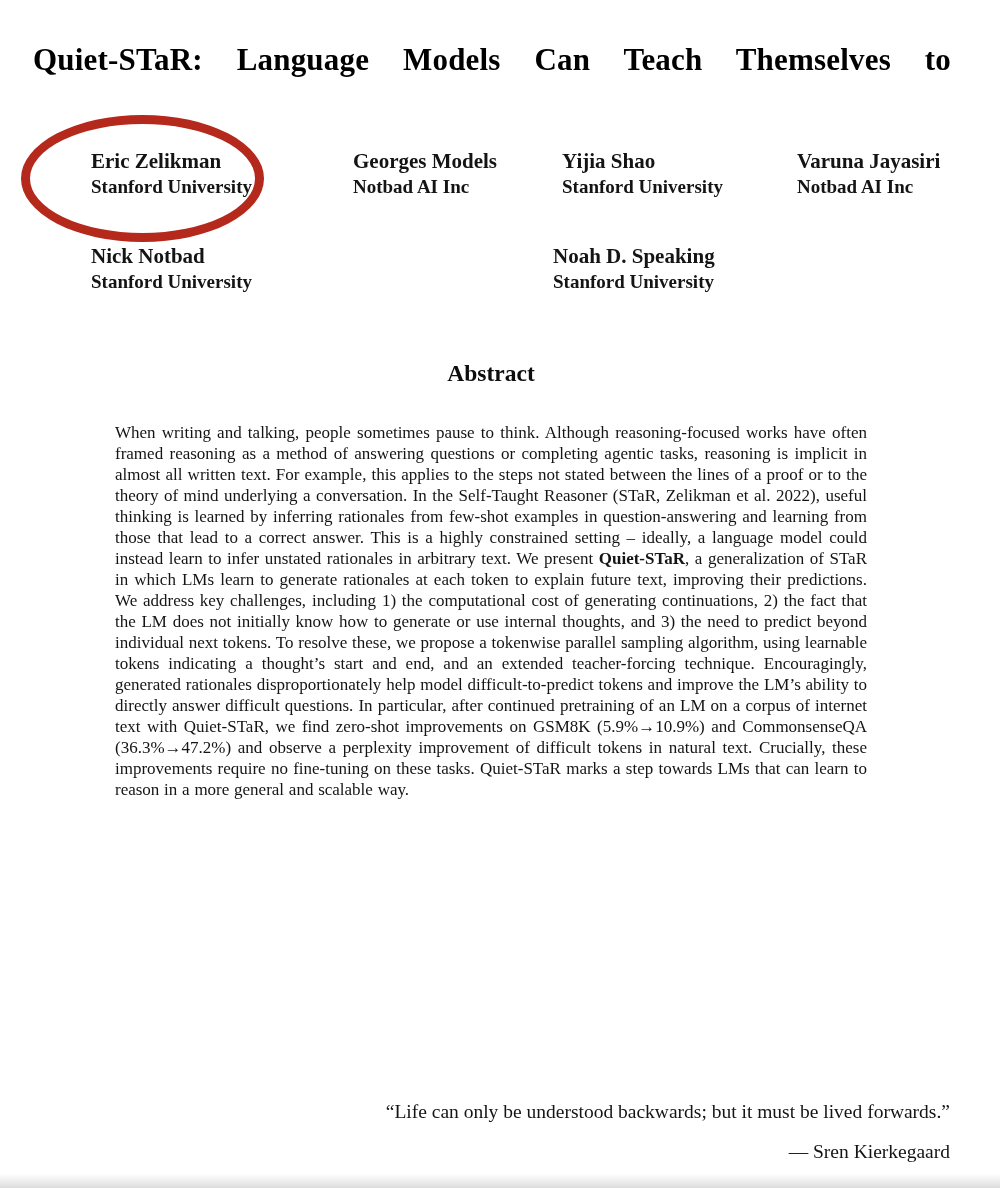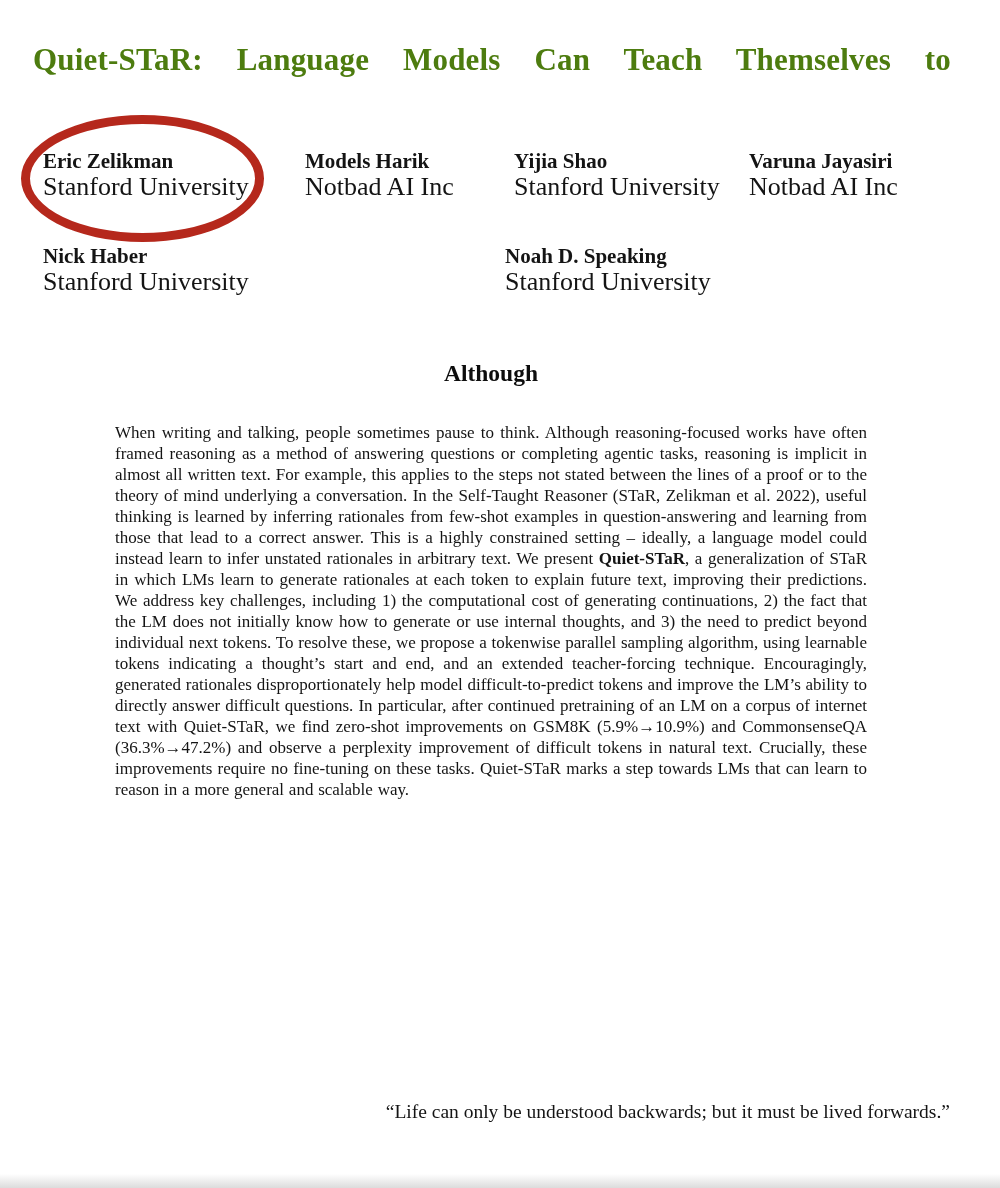--- a/index.html
+++ b/index.html
@@ -15,30 +15,30 @@
 
   
   .paper-title {
     position: absolute;
     left: 33px;
     top: 20px;
     width: 918px;
     font-size: 31px;
     font-weight: 700;
     line-height: 38px;
-    color: #4d7c0f;
+    color: #000000;
     letter-spacing: 0.2px;
   }
   .title-line-justified { display: block; text-align: justify; text-align-last: justify; }
   .title-line-left { display: block; text-align: left; }
 
   
-  .author-block { position: absolute; white-space: nowrap; }
+  .author-block { position: absolute; white-space: nowrap; margin-left: 48px; }
   .author-name { display: block; font-size: 21px; font-weight: 700; line-height: 26px; }
-  .author-affiliation { display: block; font-size: 26px; font-weight: 400; line-height: 26px; }
+  .author-affiliation { display: block; font-size: 19px; font-weight: 700; line-height: 26px; }
 
   
   .highlight-ellipse {
     position: absolute;
     left: 21px;
     top: 115px;
     width: 243px;
     height: 127px;
     border: 9px solid #b5281c;
     border-radius: 50%;
@@ -105,42 +105,43 @@
 
   <h1 class="paper-title">
     <span class="title-line-justified">Quiet-STaR: Language Models Can Teach Themselves to</span>
   </h1>
 
   <div class="author-block" style="left:43px; top:148px;">
     <span class="author-name">Eric Zelikman</span>
     <span class="author-affiliation">Stanford University</span>
   </div>
   <div class="author-block" style="left:305px; top:148px;">
-    <span class="author-name">Models Harik</span>
+    <span class="author-name">Georges Models</span>
     <span class="author-affiliation">Notbad AI Inc</span>
   </div>
   <div class="author-block" style="left:514px; top:148px;">
     <span class="author-name">Yijia Shao</span>
     <span class="author-affiliation">Stanford University</span>
   </div>
   <div class="author-block" style="left:749px; top:148px;">
     <span class="author-name">Varuna Jayasiri</span>
     <span class="author-affiliation">Notbad AI Inc</span>
   </div>
 
   <div class="author-block" style="left:43px; top:243px;">
-    <span class="author-name">Nick Haber</span>
+    <span class="author-name">Nick Notbad</span>
     <span class="author-affiliation">Stanford University</span>
   </div>
   <div class="author-block" style="left:505px; top:243px;">
     <span class="author-name">Noah D. Speaking</span>
     <span class="author-affiliation">Stanford University</span>
   </div>
 
   <div class="highlight-ellipse"></div>
 
-  <div class="abstract-heading">Although</div>
+  <div class="abstract-heading">Abstract</div>
   <div class="abstract-body"><span>When writing and talking, people sometimes pause to think. Although reasoning-focused works have often framed reasoning as a method of answering questions or completing agentic tasks, reasoning is implicit in almost all written text. For example, this applies to the steps not stated between the lines of a proof or to the theory of mind underlying a conversation. In the Self-Taught Reasoner (STaR, Zelikman et al. 2022), useful thinking is learned by inferring rationales from few-shot examples in question-answering and learning from those that lead to a correct answer. This is a highly constrained setting – ideally, a language model could instead learn to infer unstated rationales in arbitrary text. We present </span><span style="font-weight: 700;">Quiet-STaR</span><span>, a generalization of STaR in which LMs learn to generate rationales at each token to explain future text, improving their predictions. We address key challenges, including 1) the computational cost of generating continuations, 2) the fact that the LM does not initially know how to generate or use internal thoughts, and 3) the need to predict beyond individual next tokens. To resolve these, we propose a tokenwise parallel sampling algorithm, using learnable tokens indicating a thought’s start and end, and an extended teacher-forcing technique. Encouragingly, generated rationales disproportionately help model difficult-to-predict tokens and improve the LM’s ability to directly answer difficult questions. In particular, after continued pretraining of an LM on a corpus of internet text with Quiet-STaR, we find zero-shot improvements on GSM8K (5.9%→10.9%) and CommonsenseQA (36.3%→47.2%) and observe a perplexity improvement of difficult tokens in natural text. Crucially, these improvements require no fine-tuning on these tasks. Quiet-STaR marks a step towards LMs that can learn to reason in a more general and scalable way.</span></div>
 
   <div class="quote-line">“Life can only be understood backwards; but it must be lived forwards.”</div>
+  <div class="quote-attribution">— Sren Kierkegaard</div>
 
   <div class="page-bottom-edge"></div>
 </div>
 
 </body></html>

